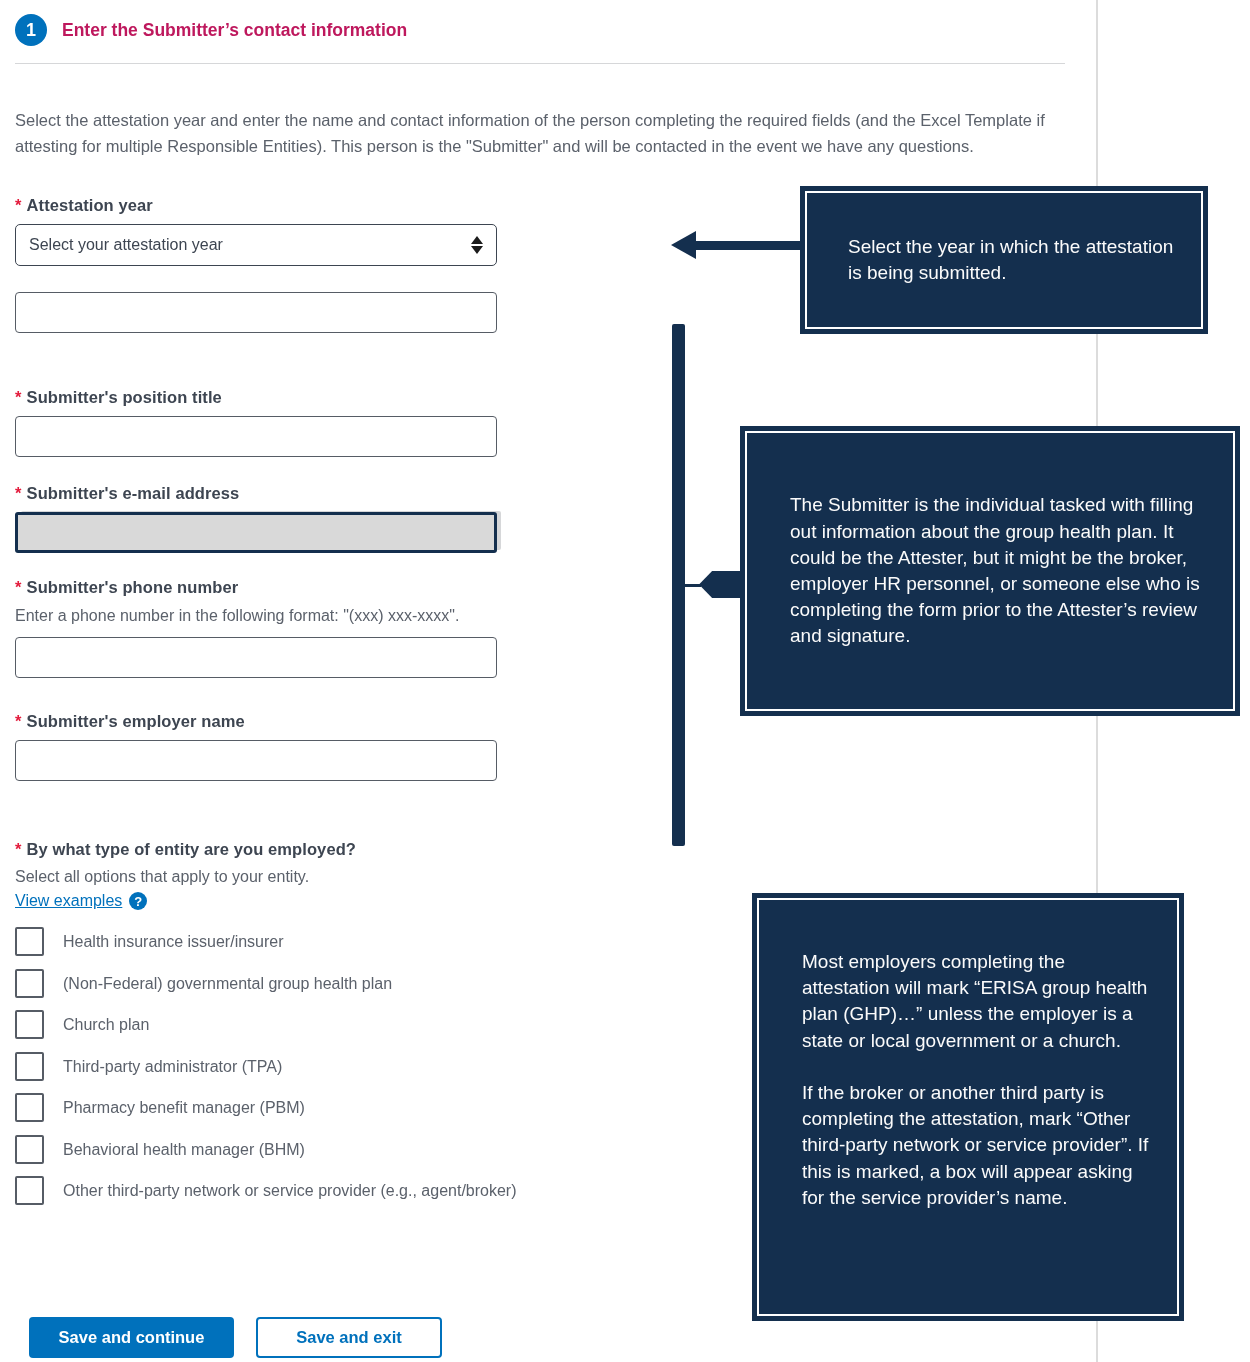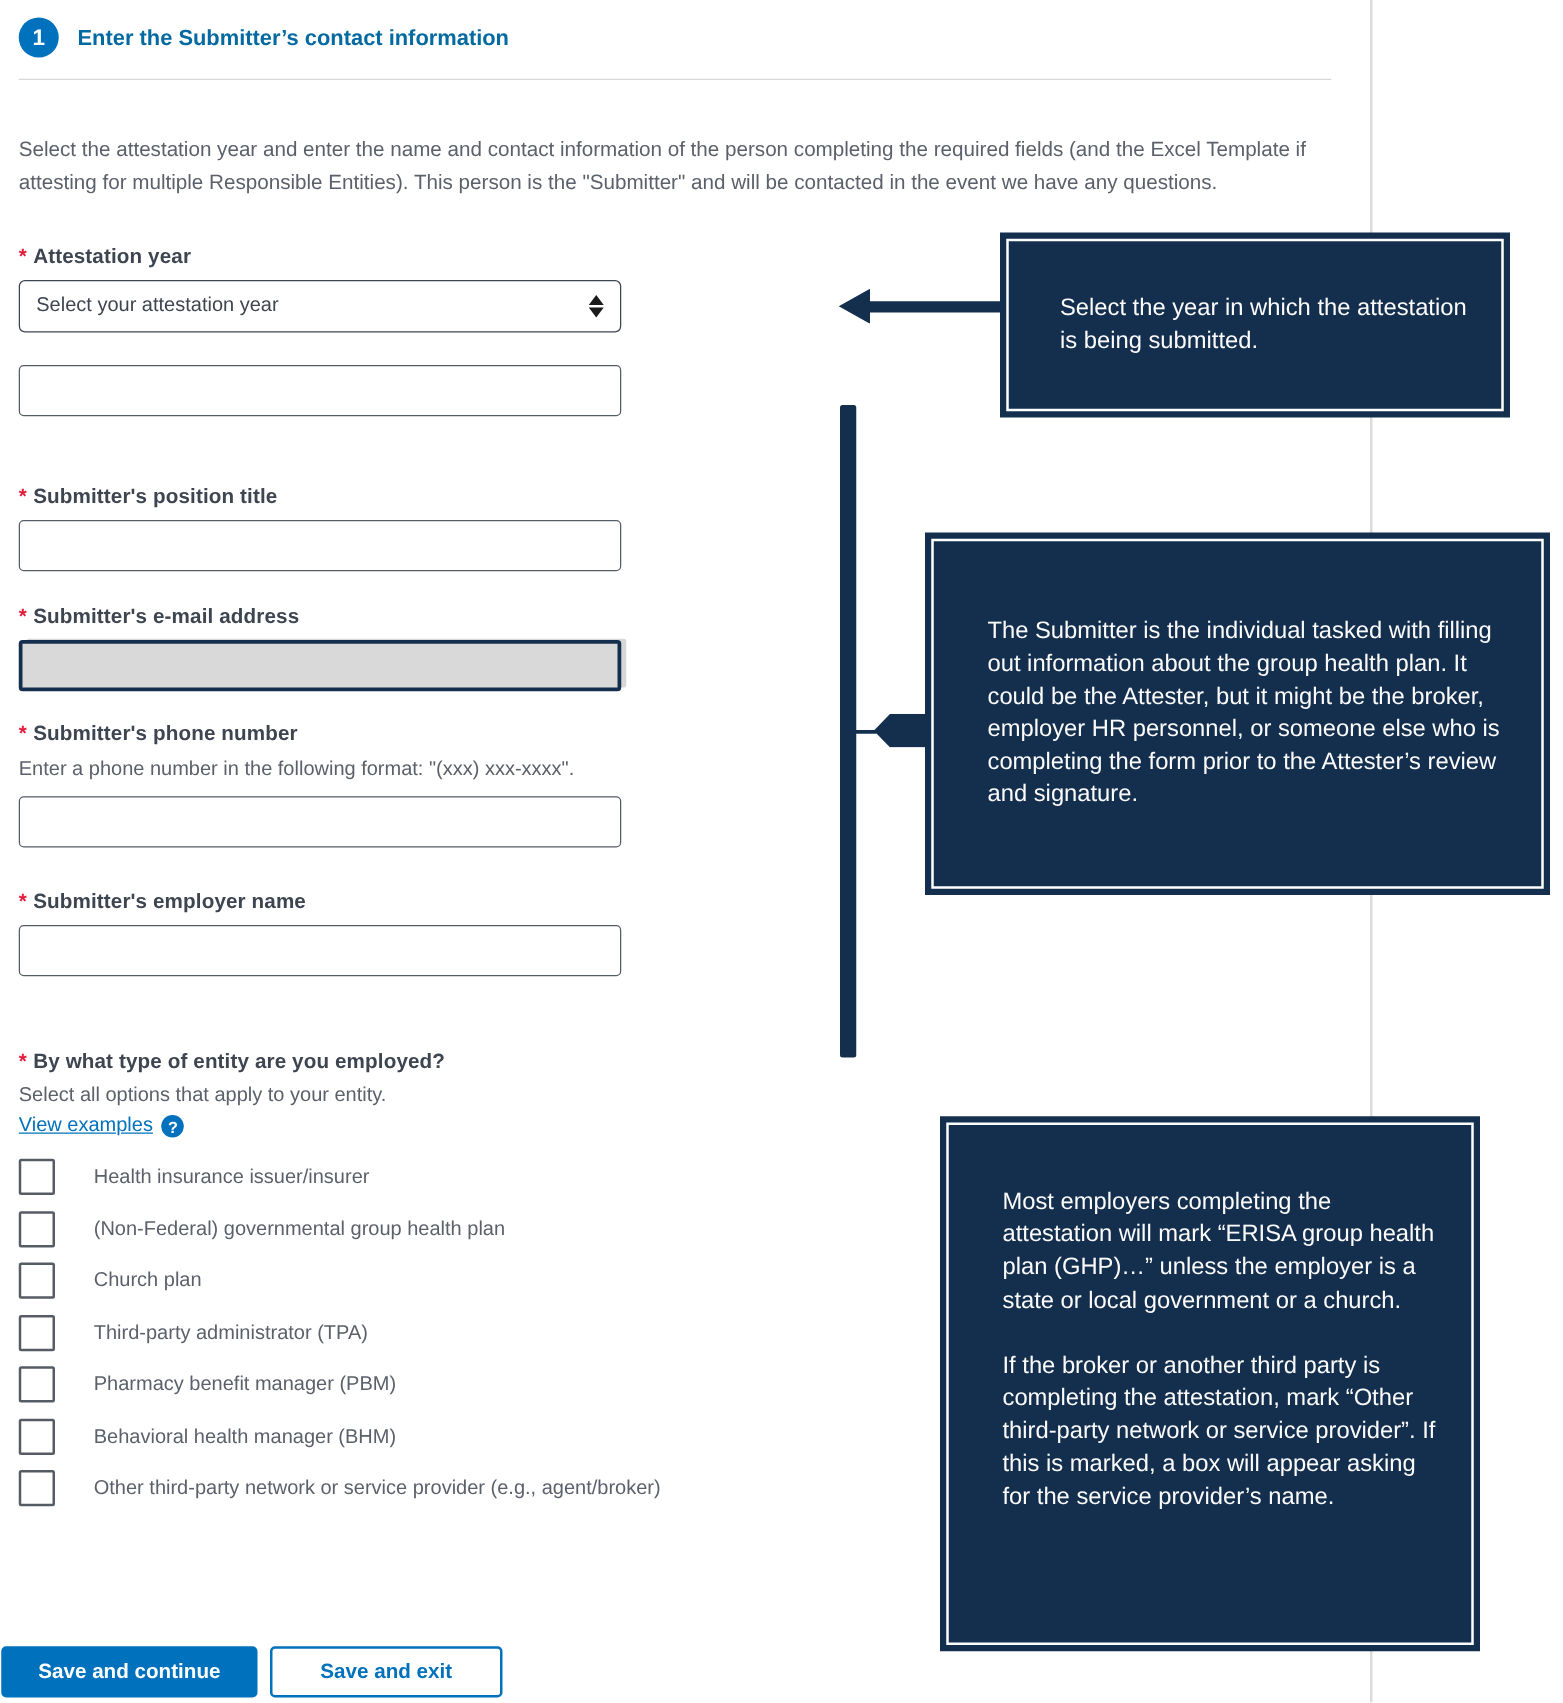--- a/index.html
+++ b/index.html
@@ -1,21 +1,21 @@
 <!DOCTYPE html>
 <html><head>
 <meta charset="utf-8">
 <style>
   html,body{margin:0;padding:0;background:#fff;}
   body{width:1250px;height:1362px;position:relative;font-family:"Liberation Sans",sans-serif;color:#5b616b;overflow:hidden;}
 
   
   .step-header{position:absolute;left:15px;top:14px;display:flex;align-items:center;gap:15px;}
   .step-circle{width:32px;height:32px;border-radius:50%;background:#0071bc;color:#fff;font-weight:bold;font-size:18px;display:flex;align-items:center;justify-content:center;flex:none;}
-  .step-title{color:#0369a1;font-weight:bold;font-size:17.5px;}
+  .step-title{color:#be185d;font-weight:bold;font-size:17.5px;}
   .divider{position:absolute;left:15px;top:63px;width:1050px;height:1px;background:#d6d7d9;}
   .intro{position:absolute;left:15px;top:90px;width:1056px;font-size:16.5px;line-height:1.58;color:#5b616b;}
 
   .field{position:absolute;left:15px;width:482px;}
   .f-label{font-weight:bold;font-size:16.5px;color:#3d4551;margin-bottom:9px;letter-spacing:.1px;}
   .req{color:#e31c3d;margin-right:5px;font-weight:bold;}
   .text-input{width:482px;height:41px;border:1.5px solid #565c65;border-radius:4px;box-sizing:border-box;font-size:16px;padding:0 10px;background:#fff;display:block;}
   .email-input{background:#d9d9d9;border:3px solid #142f4e;border-radius:3px;box-shadow:5px -2px 0 -1px #d6d7d9;}
   .hint{font-size:16px;color:#5b616b;line-height:1.55;margin:-2px 0 8px 0;}
 
@@ -24,25 +24,25 @@
   .tri-up{width:0;height:0;border-left:6.5px solid transparent;border-right:6.5px solid transparent;border-bottom:8px solid #1b1b1b;}
   .tri-down{width:0;height:0;border-left:6.5px solid transparent;border-right:6.5px solid transparent;border-top:8px solid #1b1b1b;}
 
   .entity{position:absolute;left:15px;top:840px;width:700px;}
   .entity .sub{font-size:16px;color:#5b616b;margin-top:7px;}
   .link-row{margin-top:6px;display:flex;align-items:center;}
   .link{color:#0071bc;text-decoration:underline;font-size:16px;cursor:pointer;}
   .help-icon{width:18px;height:18px;border-radius:50%;background:#0071bc;color:#fff;font-size:13px;font-weight:bold;display:inline-flex;align-items:center;justify-content:center;margin-left:7px;flex:none;}
 
   .cb-list{position:absolute;left:15px;top:927px;width:720px;}
-  .cb-row{display:flex;gap:31px;margin-bottom:12.5px;align-items:flex-start;cursor:pointer;}
+  .cb-row{display:flex;gap:19px;margin-bottom:12.5px;align-items:flex-start;cursor:pointer;}
   .cb-box{width:29px;height:29px;border:2px solid #565c65;background:#fff;border-radius:2px;flex:none;box-sizing:border-box;}
   .cb-label{font-size:16px;color:#5b616b;line-height:1.4;padding-top:4px;max-width:676px;}
 
-  .btn-row{position:absolute;left:1px;top:1317px;display:flex;gap:10px;}
+  .btn-row{position:absolute;left:29px;top:1317px;display:flex;gap:22px;}
   .btn{font-family:"Liberation Sans",sans-serif;font-weight:bold;font-size:16.5px;border-radius:4px;height:41px;cursor:pointer;}
   .btn-primary{background:#0071bc;color:#fff;border:none;width:205px;}
   .btn-secondary{background:#fff;color:#0071bc;border:2px solid #0071bc;width:186px;box-sizing:border-box;}
 
   
   .vline{position:absolute;left:1096px;top:0;width:2px;height:1362px;background:#dcdcdc;}
   .callout{position:absolute;background:#142f4e;color:#fbfbfb;box-sizing:border-box;}
   .callout::after{content:"";position:absolute;inset:5px;border:2px solid #fff;pointer-events:none;}
   .co-text{font-size:19px;line-height:1.38;}
   #callout-1{left:800px;top:186px;width:408px;height:148px;display:flex;align-items:center;padding:10px 26px 10px 48px;}

